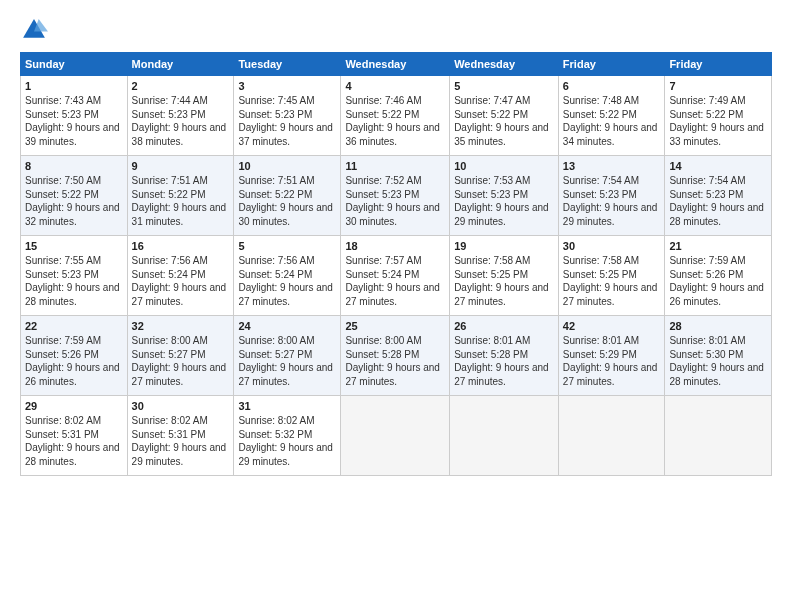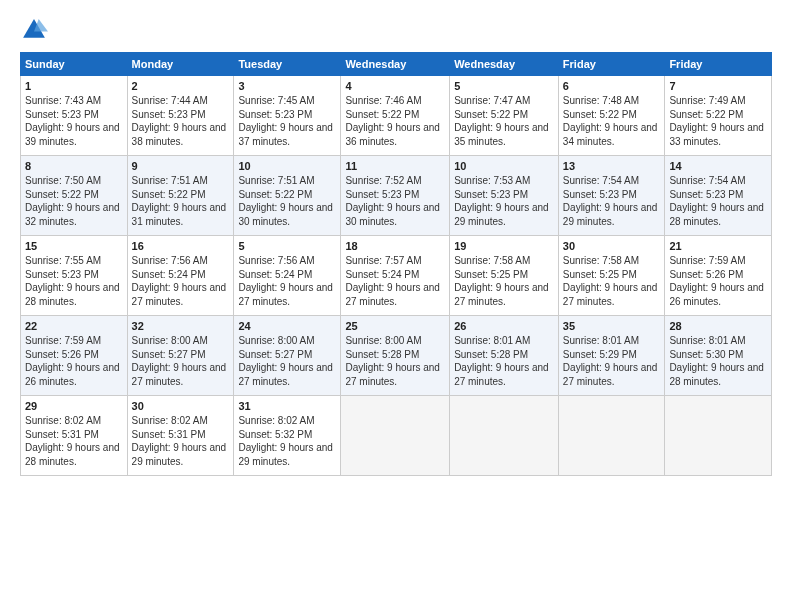--- a/index.html
+++ b/index.html
@@ -234,21 +234,21 @@
           </td>
           <td>
             <span class="day-num">25</span>
 <div class="day-info">Sunrise: 8:00 AM<br>Sunset: 5:28 PM<br>Daylight: 9 hours and 27 minutes.</div>
           </td>
           <td>
             <span class="day-num">26</span>
 <div class="day-info">Sunrise: 8:01 AM<br>Sunset: 5:28 PM<br>Daylight: 9 hours and 27 minutes.</div>
           </td>
           <td>
-            <span class="day-num">35</span>
+            <span class="day-num">42</span>
 <div class="day-info">Sunrise: 8:01 AM<br>Sunset: 5:29 PM<br>Daylight: 9 hours and 27 minutes.</div>
           </td>
           <td>
             <span class="day-num">28</span>
 <div class="day-info">Sunrise: 8:01 AM<br>Sunset: 5:30 PM<br>Daylight: 9 hours and 28 minutes.</div>
           </td>
         </tr>
         <tr>
           <td>
             <span class="day-num">29</span>

